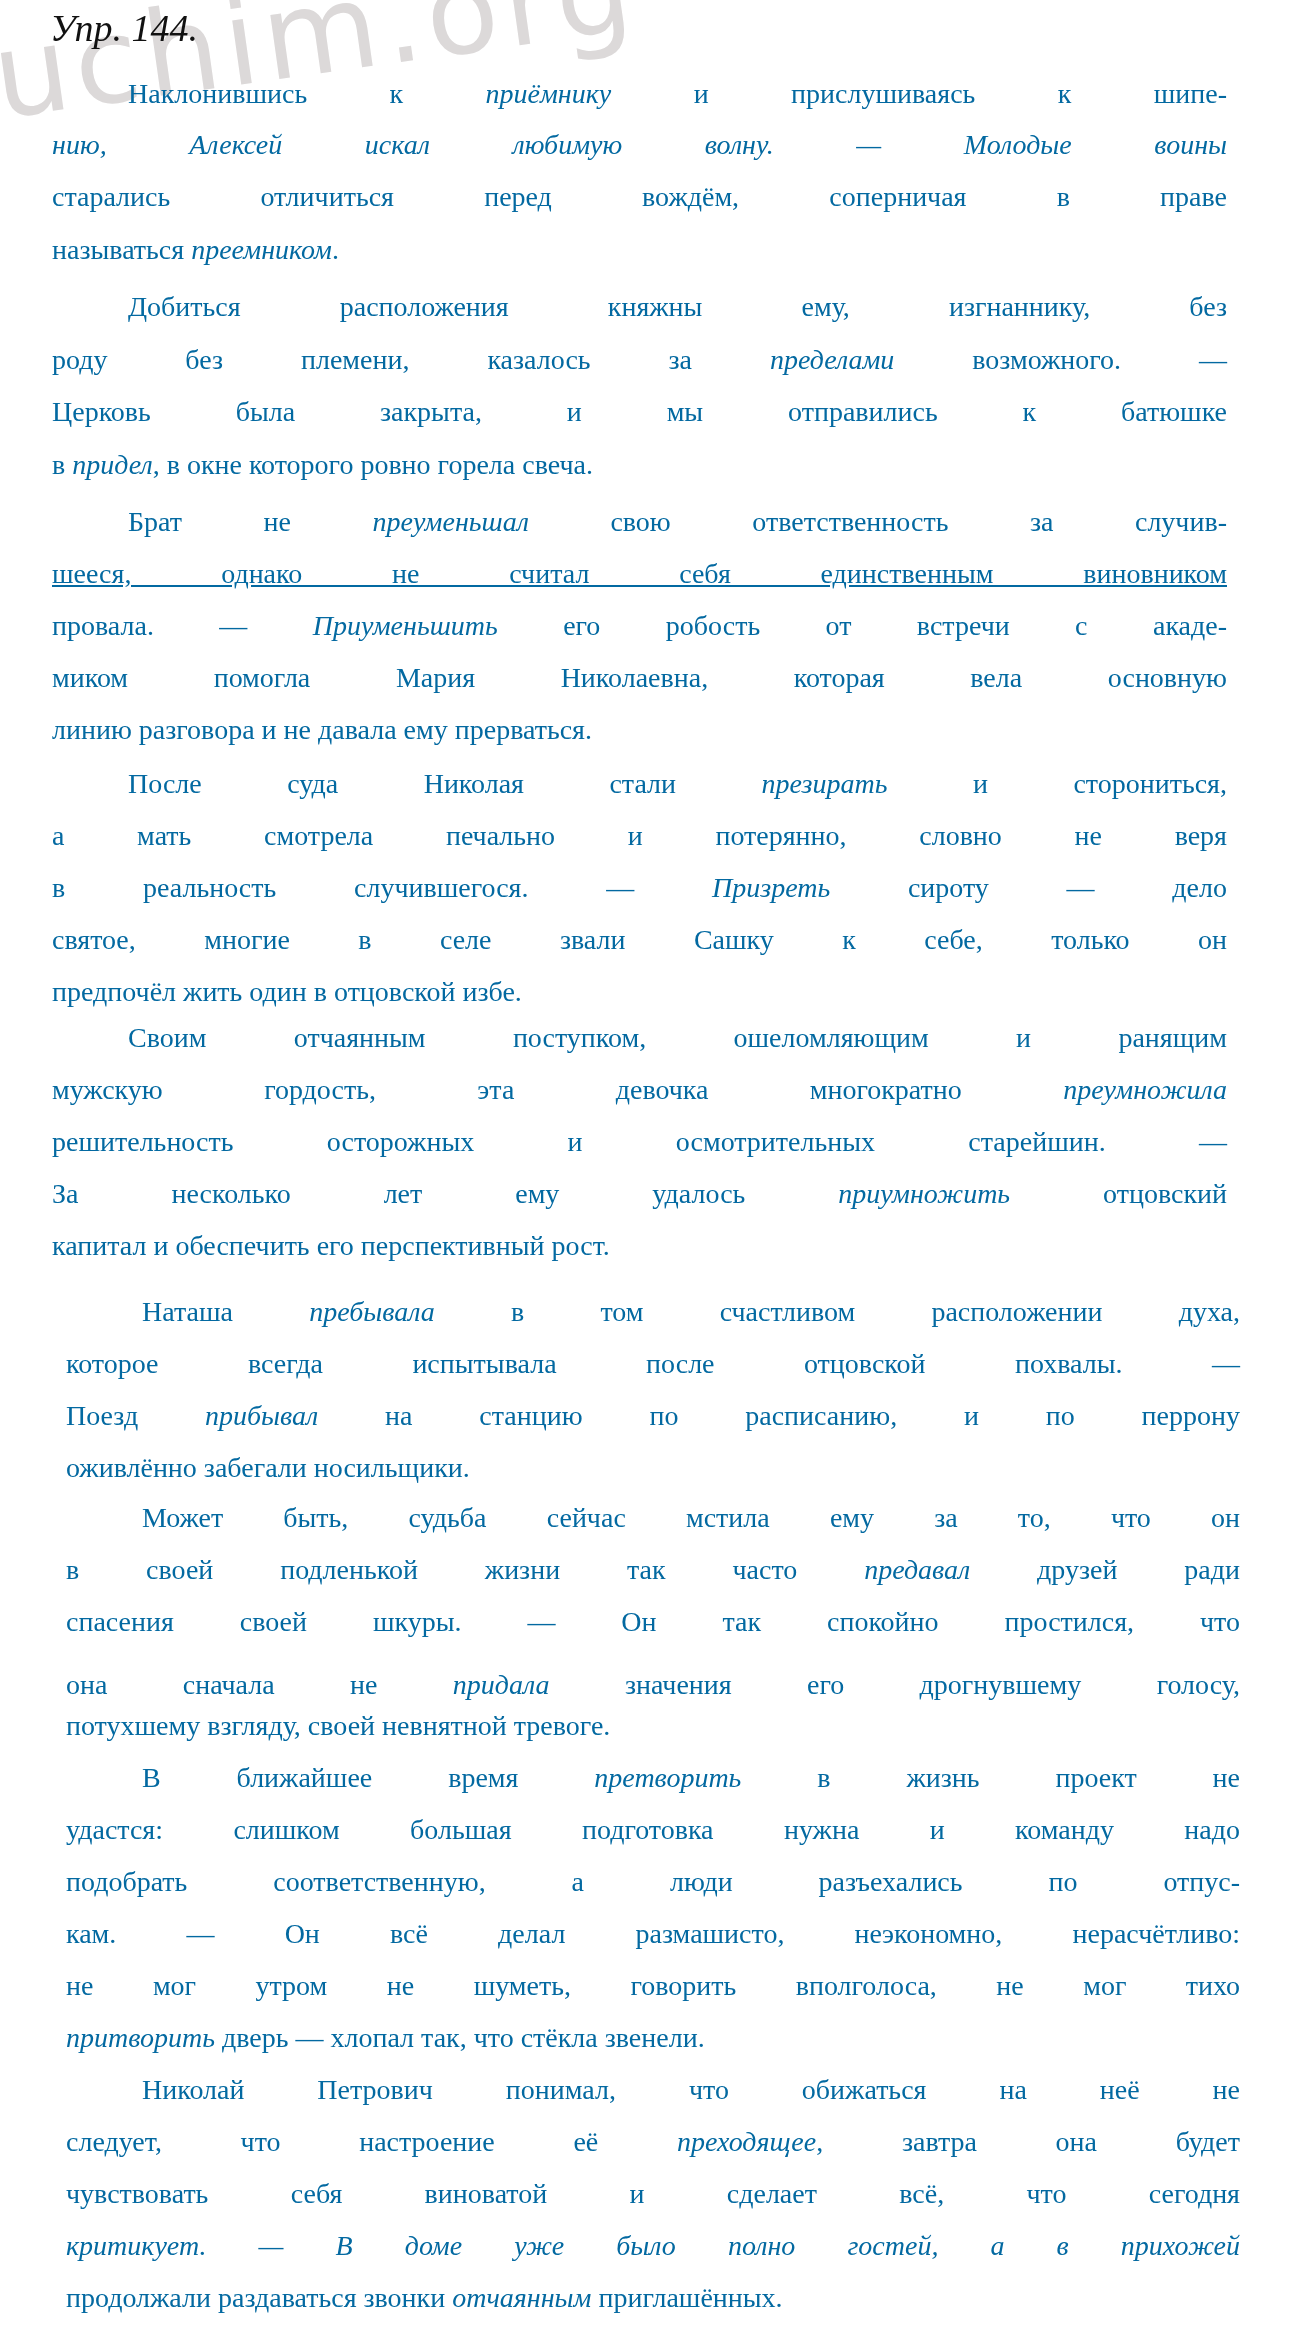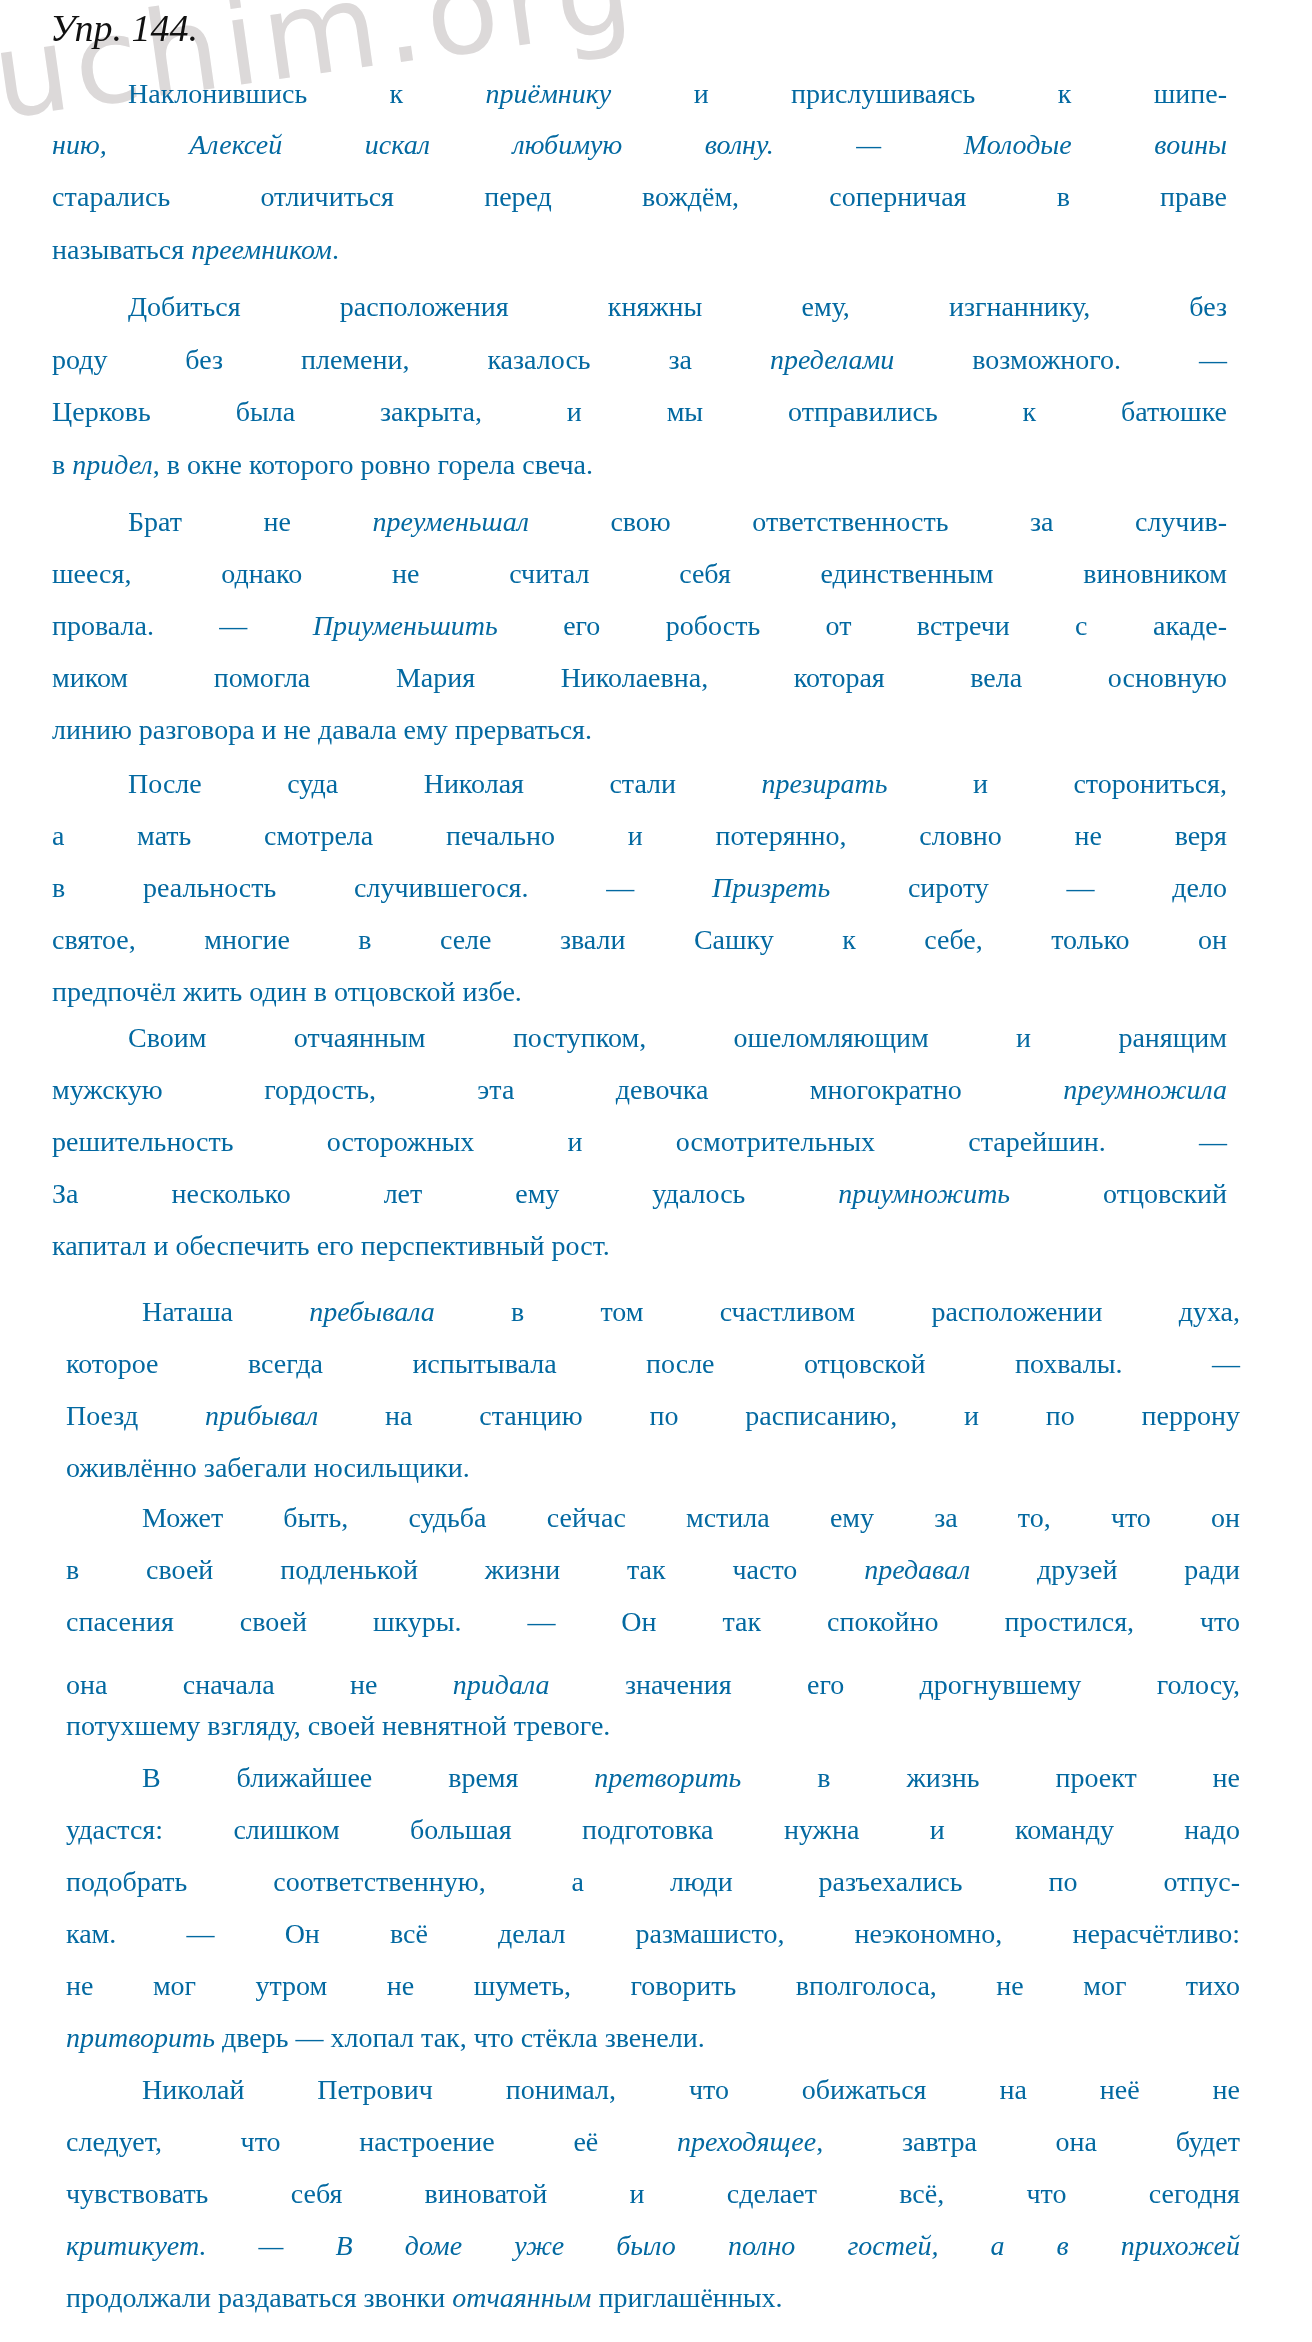--- a/index.html
+++ b/index.html
@@ -38,21 +38,21 @@
   <div id="text-body">
       <div class="line indent" style="top: 72px;"><span>Наклонившись к </span><span class="it">приёмнику</span><span> и прислушиваясь к шипе-</span></div>
       <div class="line" style="top: 123px; font-style: italic;"><span>нию, Алексей искал любимую волну. — Молодые воины</span></div>
       <div class="line" style="top: 175px;"><span>старались отличиться перед вождём, соперничая в праве</span></div>
       <div class="line last" style="top: 228px;"><span>называться </span><span class="it">преемником</span><span>.</span></div>
       <div class="line indent" style="top: 285px;"><span>Добиться расположения княжны ему, изгнаннику, без</span></div>
       <div class="line" style="top: 338px;"><span>роду без племени, казалось за </span><span class="it">пределами</span><span> возможного. —</span></div>
       <div class="line" style="top: 390px;"><span>Церковь была закрыта, и мы отправились к батюшке</span></div>
       <div class="line last" style="top: 443px;"><span>в </span><span class="it">придел</span><span>, в окне которого ровно горела свеча.</span></div>
       <div class="line indent" style="top: 500px;"><span>Брат не </span><span class="it">преуменьшал</span><span> свою ответственность за случив-</span></div>
-      <div class="line" style="top: 552px;"><span>шееся, однако не считал себя единственным виновником</span></div>
+      <div class="line" style="top: 552px; text-decoration: underline;"><span>шееся, однако не считал себя единственным виновником</span></div>
       <div class="line" style="top: 604px;"><span>провала. — </span><span class="it">Приуменьшить</span><span> его робость от встречи с акаде-</span></div>
       <div class="line" style="top: 656px;"><span>миком помогла Мария Николаевна, которая вела основную</span></div>
       <div class="line last" style="top: 708px;"><span>линию разговора и не давала ему прерваться.</span></div>
       <div class="line indent" style="top: 762px;"><span>После суда Николая стали </span><span class="it">презирать</span><span> и сторониться,</span></div>
       <div class="line" style="top: 814px;"><span>а мать смотрела печально и потерянно, словно не веря</span></div>
       <div class="line" style="top: 866px;"><span>в реальность случившегося. — </span><span class="it">Призреть</span><span> сироту — дело</span></div>
       <div class="line" style="top: 918px;"><span>святое, многие в селе звали Сашку к себе, только он</span></div>
       <div class="line last" style="top: 970px;"><span>предпочёл жить один в отцовской избе.</span></div>
       <div class="line indent" style="top: 1016px;"><span>Своим отчаянным поступком, ошеломляющим и ранящим</span></div>
       <div class="line" style="top: 1068px;"><span>мужскую гордость, эта девочка многократно </span><span class="it">преумножила</span></div>

